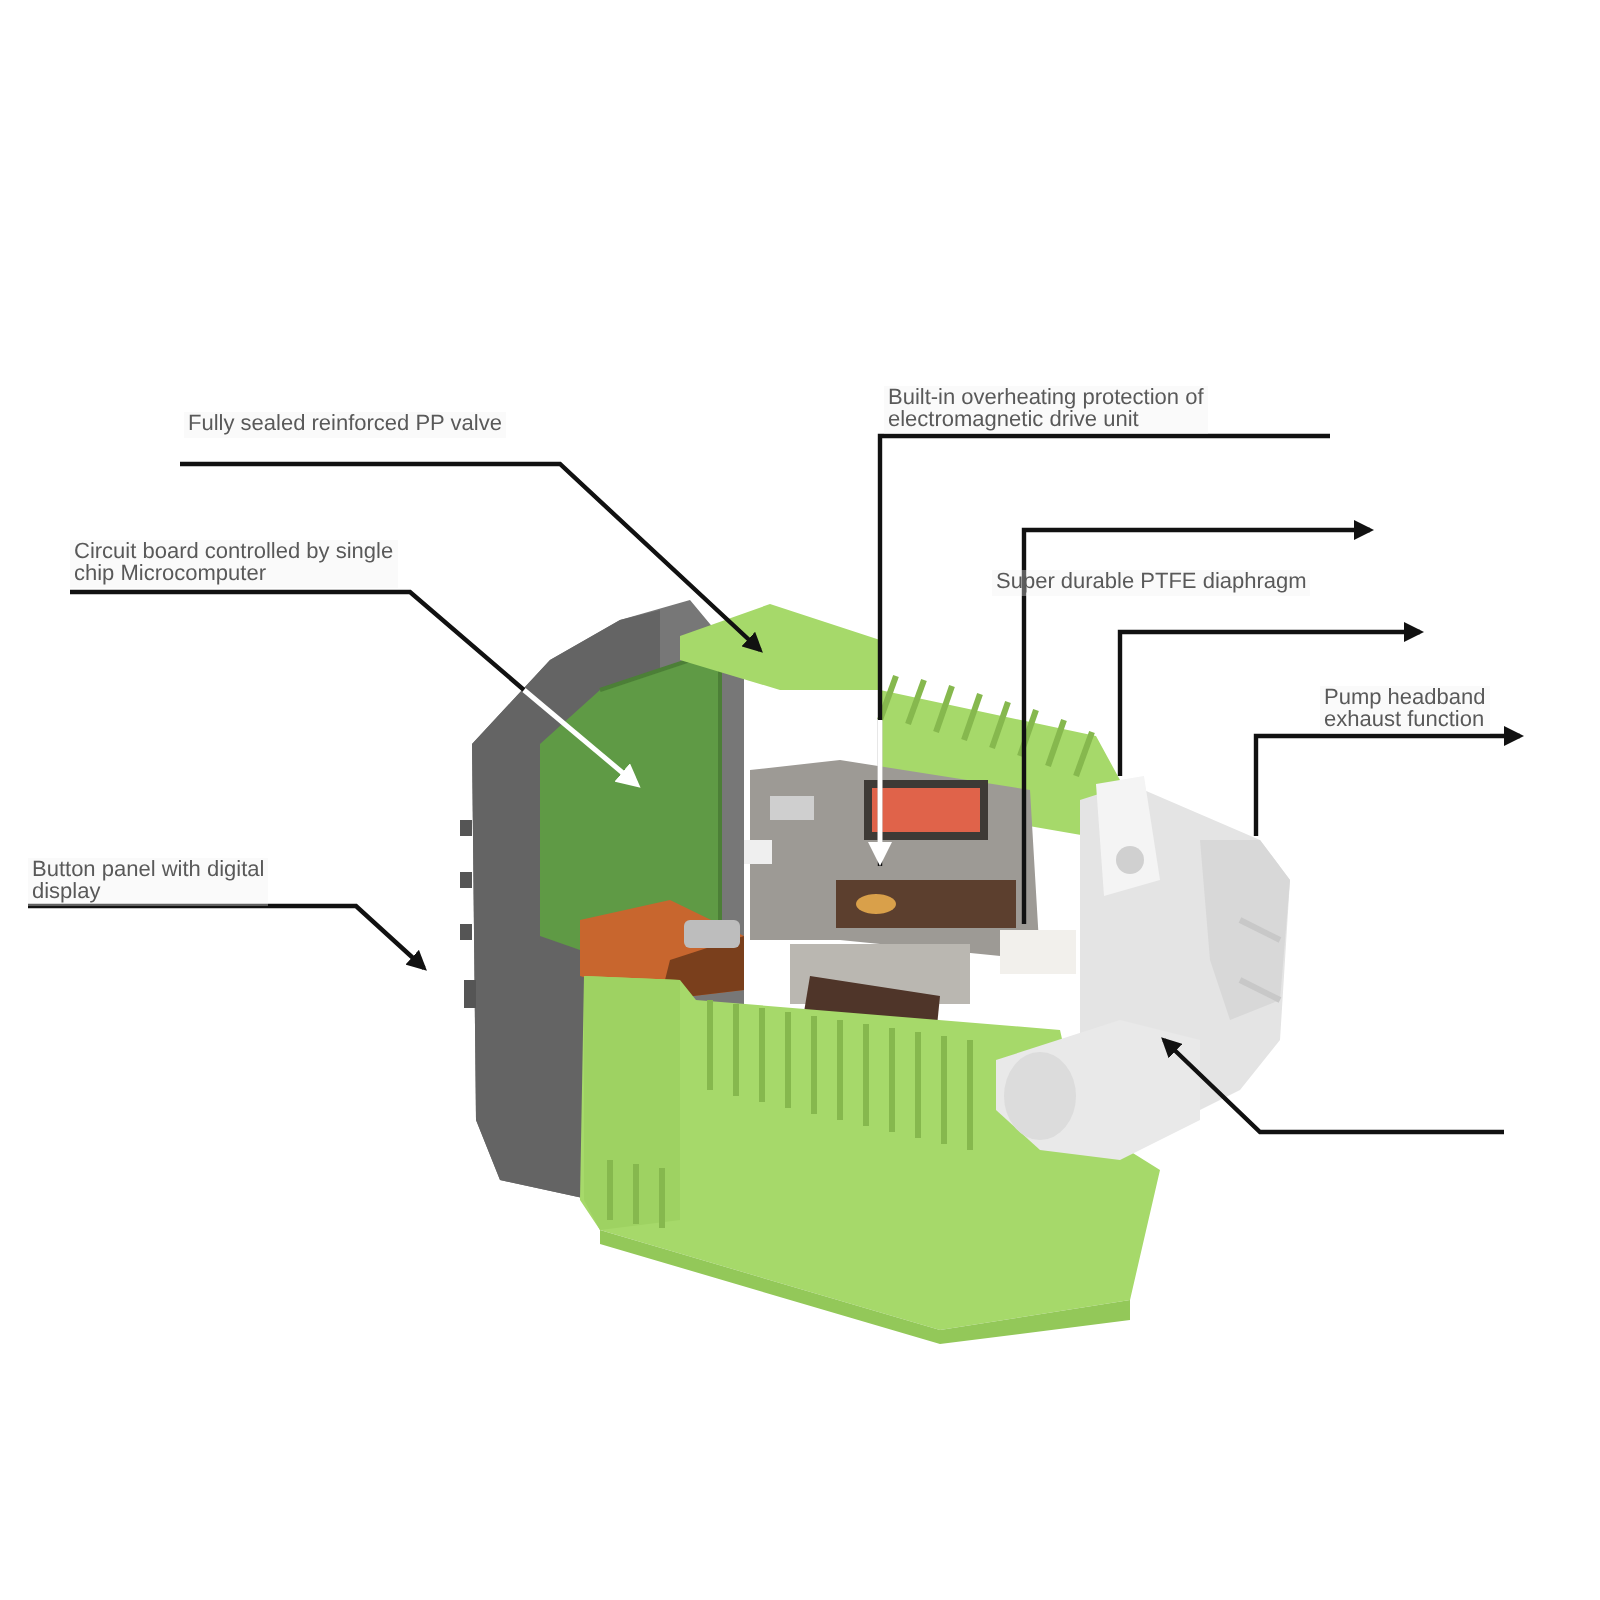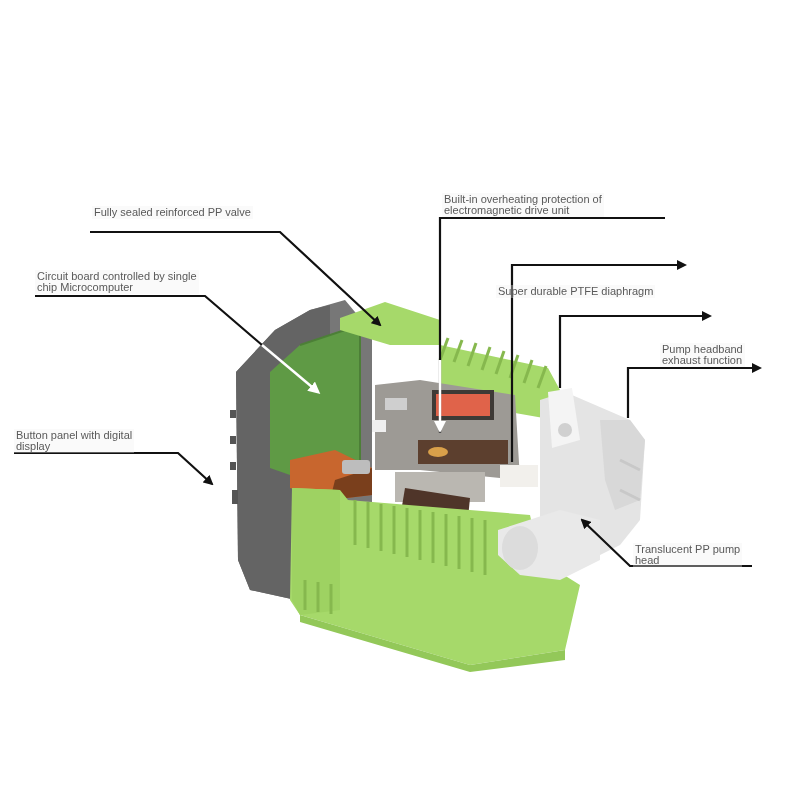--- a/index.html
+++ b/index.html
@@ -142,17 +142,15 @@
   <div class="label" style="left:92px; top:206px;">Fully sealed reinforced PP valve</div>
   <div class="label" style="left:35px; top:270px;">Circuit board controlled by single
 chip Microcomputer</div>
   <div class="label" style="left:14px; top:429px;">Button panel with digital
 display</div>
   <div class="label" style="left:442px; top:193px;">Built-in overheating protection of
 electromagnetic drive unit</div>
   <div class="label" style="left:496px; top:241px;margin-top:44px;">Super durable PTFE diaphragm</div>
   <div class="label" style="left:628px; top:343px;margin-left:32px;">Pump headband
 exhaust function</div>
-  <div class="label" style="left:633px; top:543px;">Translucent PP pump
-head</div>
 
   <div class="watermark"></div>
 </div>
 
 </body></html>

